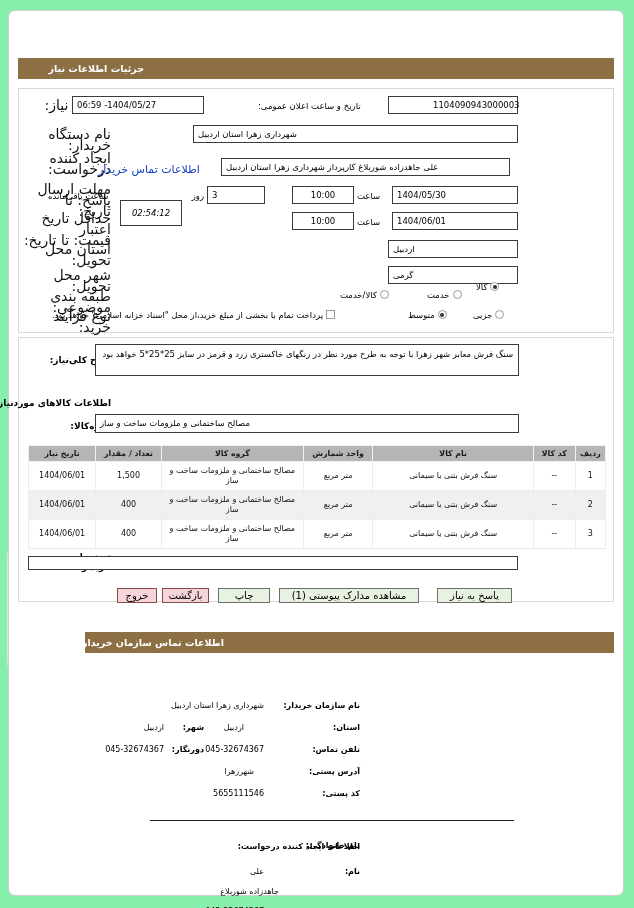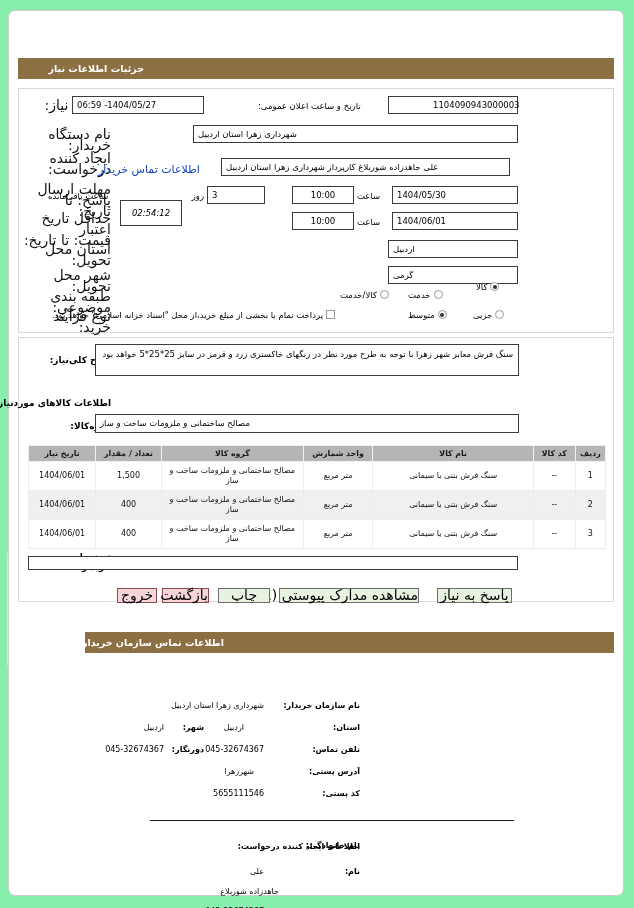--- a/index.html
+++ b/index.html
@@ -177,21 +177,21 @@
     color:#111;
     line-height:10px;
   }
   table.grid tr.odd td { background:#ffffff; }
   table.grid tr.even td { background:#f0f0f0; }
 
   
   .btn {
     position:absolute;
     box-sizing:border-box;
-    font-size:14px;
+    font-size:10px;
     height:15px;
     line-height:13px;
     text-align:center;
     border:1px solid #6d6d6d;
     background:#e8f2e0;
     color:#000;
     cursor:pointer;
     white-space:nowrap;
   }
   .btn.danger { background:#f6d4d8; border-color:#8a4a52; }
@@ -268,21 +268,21 @@
   <div class="lbl" style="right:523px; top:244px; width:88px;">استان محل تحویل:</div>
   <div class="val-box" style="left:388px; top:240px; width:130px; height:18px;">اردبیل</div>
 
   <div class="lbl" style="right:523px; top:270px; width:88px;">شهر محل تحویل:</div>
   <div class="val-box" style="left:388px; top:266px; width:130px; height:18px;">گرمی</div>
 
   <div class="lbl" style="right:523px; top:291px; width:88px;">طبقه بندی موضوعی:</div>
   <div class="opt" style="left:476px; top:282px;">
     <span class="radio on"></span><span class="t">کالا</span>
   </div>
-  <div class="opt" style="left:408px; top:290px;">
+  <div class="opt" style="left:427px; top:290px;">
     <span class="radio"></span><span class="t">خدمت</span>
   </div>
   <div class="opt" style="left:340px; top:290px;">
     <span class="radio"></span><span class="t">کالا/خدمت</span>
   </div>
 
   <div class="lbl" style="right:523px; top:311px; width:88px;">توع فرآیند خرید:</div>
   <div class="opt" style="left:473px; top:310px;">
     <span class="radio"></span><span class="t">جزیی</span>
   </div>

